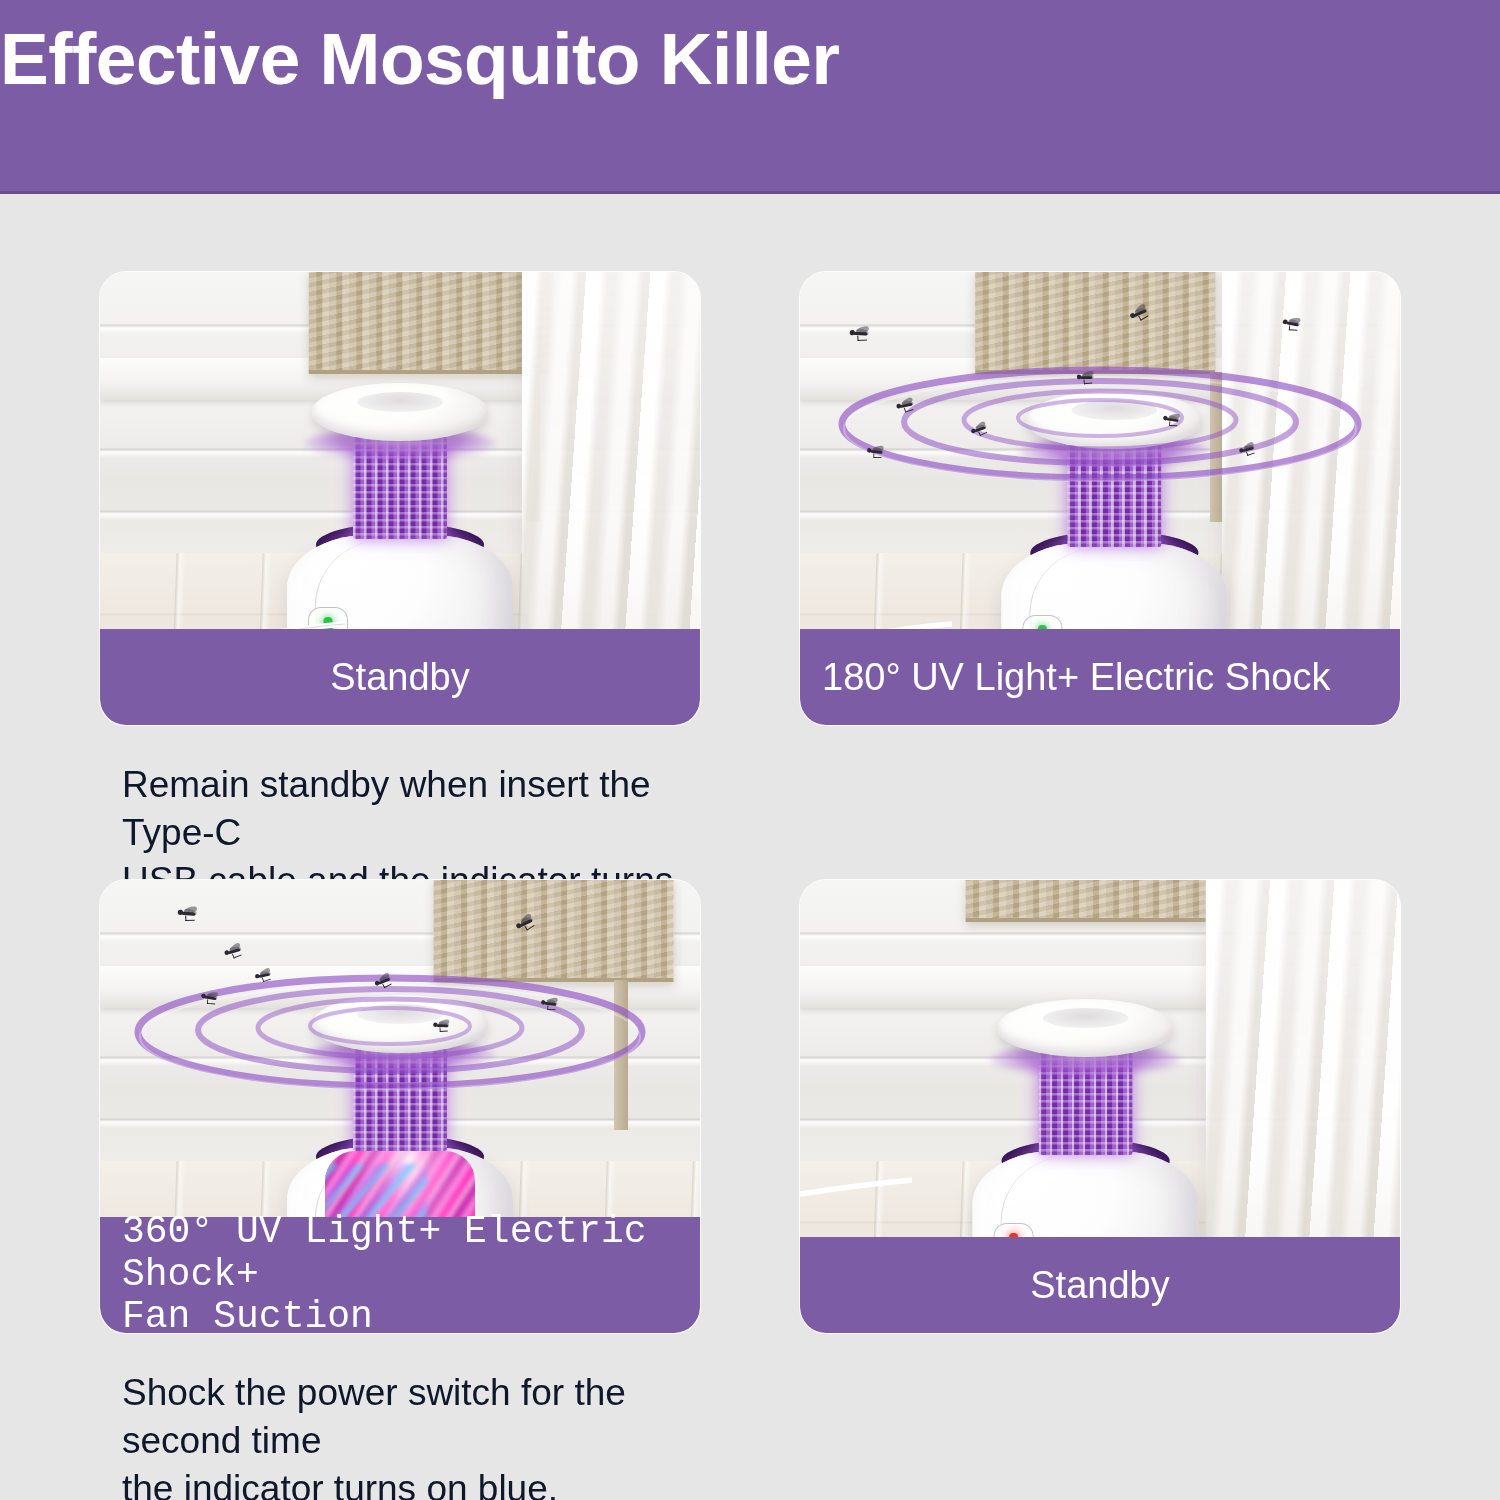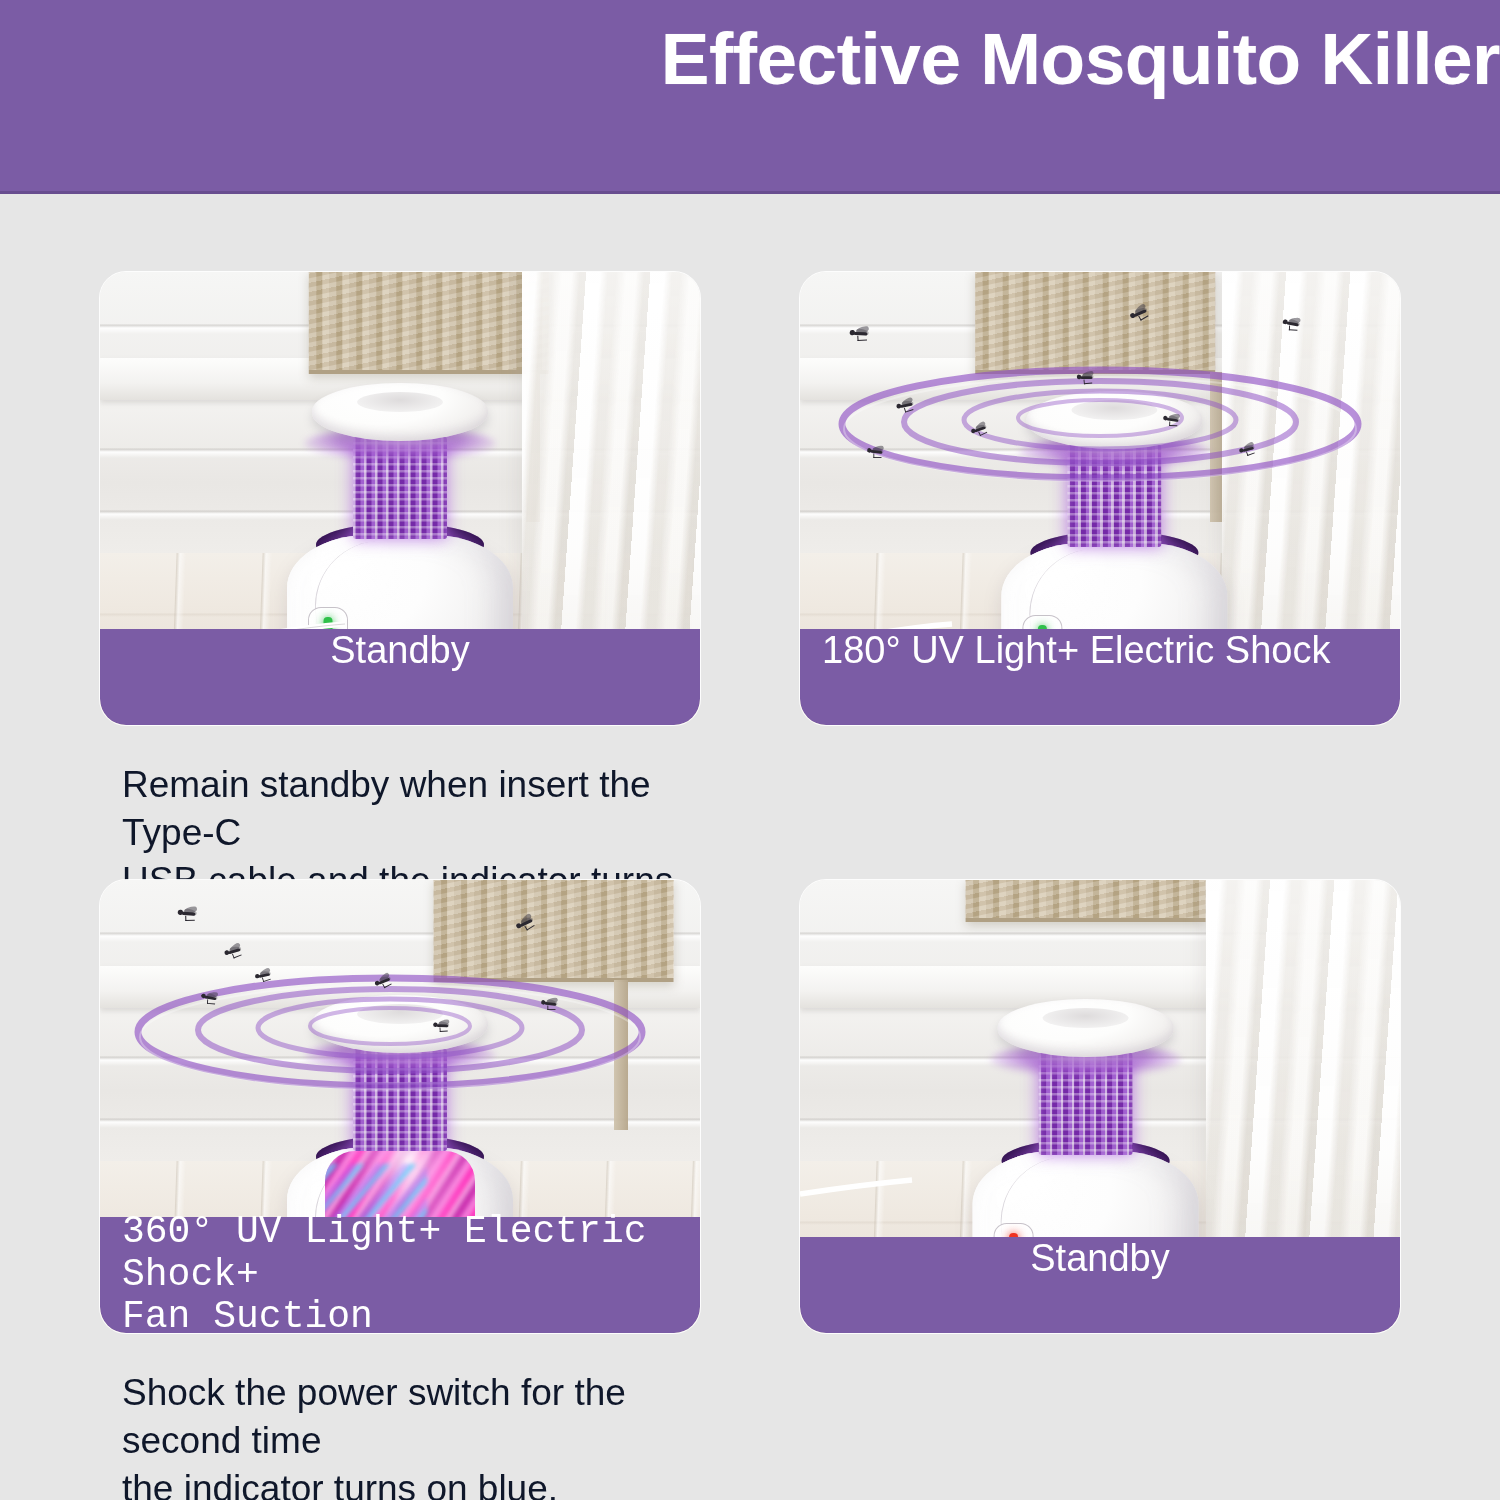--- a/index.html
+++ b/index.html
@@ -8,21 +8,21 @@
     background:#e6e6e6;
     font-family:"Liberation Sans", sans-serif;
     overflow:hidden;
     position:relative;
   }
 
   
   .header{
     position:absolute; left:0; top:0; width:1500px; height:194px;
     background:#7b5ca5;
-    display:flex; flex-direction:column; align-items:flex-end; justify-content:flex-start;
+    display:flex; flex-direction:column; align-items:flex-start; justify-content:flex-start;
   }
   .header-title{
     color:#ffffff;
     font-size:73px;
     font-weight:bold;
     letter-spacing:-0.5px;
     line-height:1;
     margin-top:22px;
     white-space:nowrap;
     text-shadow:0 0 1px rgba(255,255,255,.4);
@@ -433,21 +433,21 @@
     transform:rotate(-12deg);
   }
 
   
   .caption{
     position:absolute; left:0; bottom:0; width:600px;
     background:#7b5ca5;
     border-radius:0 0 26px 26px;
     color:#ffffff;
     z-index:12;
-    display:flex; 
+    display:flex; align-items:center;
     padding:0 22px;
   }
   .caption.one{ height:96px; justify-content:center; }
   .caption.two{ height:96px; justify-content:flex-start; }
   .caption.tall{ height:116px; justify-content:flex-start; align-items:center;font-family:Liberation Mono, monospace; }
   .caption-text{
     font-size:38px; line-height:1.13; font-weight:normal; white-space:pre-line;
   }
   .caption.one .caption-text{ text-align:center; }
 

